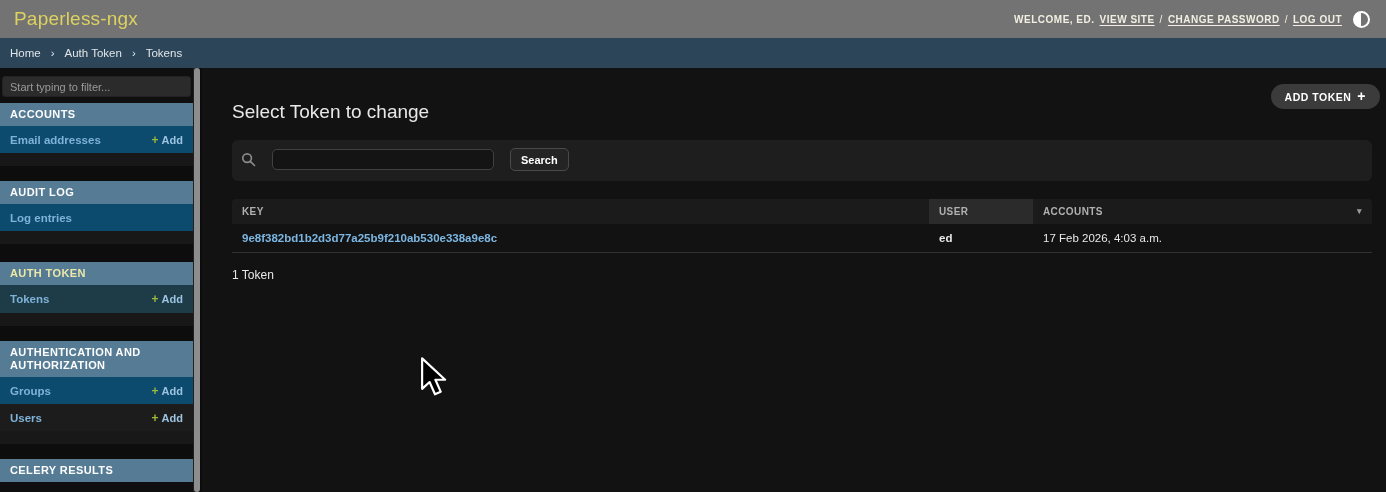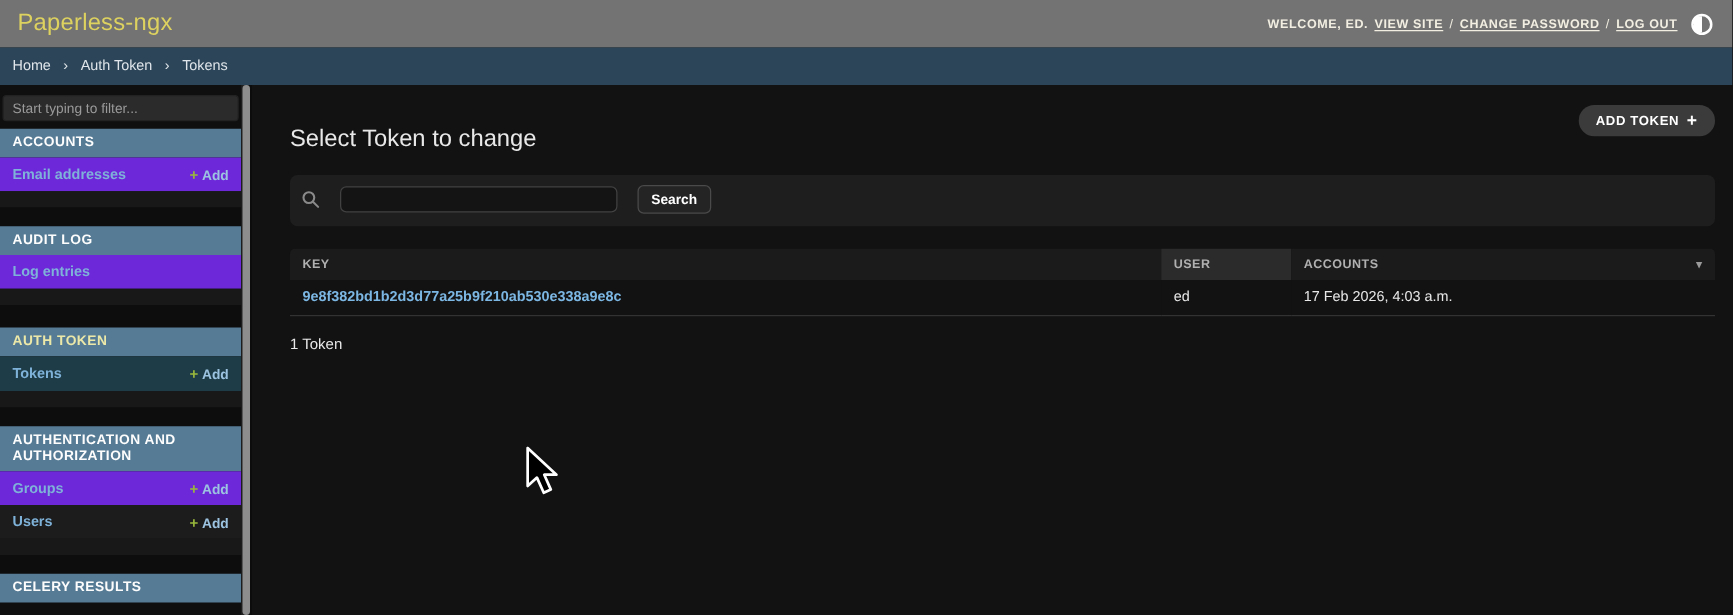--- a/index.html
+++ b/index.html
@@ -23,37 +23,37 @@
   .layout { display:flex; height:424px; }
 
   
   .sidebar { width:193px; background:#0f0f0f; overflow:hidden; }
   .filter-input { display:block; width:189px; margin:8px 2px 6px 2px; height:21px; background:#2b2b2b; border:1px solid #222;
     border-radius:3px; color:#d6d6d6; font-size:11px; padding:0 7px; font-family:"Liberation Sans",sans-serif; }
   .filter-input::placeholder { color:#9a9a9a; }
   .side-section-header { background:#567b95; color:#fdfdfd; font-size:11px; font-weight:bold; letter-spacing:.4px;
     padding:5px 10px; line-height:13px; }
   .side-section-header.active { color:#ece8a8; }
-  .side-item { display:flex; align-items:center; justify-content:space-between; height:27px; padding:0 10px; background:#6d28d9; }
+  .side-item { display:flex; align-items:center; justify-content:space-between; height:27px; padding:0 10px; background:#0c4a6e; }
   .side-item.alt { background:#1c1c1c; }
   .side-item.selected { background:#1e3c47; }
   .side-item-label { color:#7fb2d8; font-size:11.5px; font-weight:bold; text-decoration:none; cursor:pointer; }
   .add-link { font-size:11px; font-weight:bold; color:#9cc3e0; text-decoration:none; cursor:pointer; }
   .add-link .plus { color:#99b83c; margin-right:3px; font-size:12px; }
   .side-strip { height:13px; background:#181818; }
   .side-gap { height:15px; background:#0d0d0d; }
 
   
   .side-scrollbar { width:9px; background:#202020; border-right:3px solid #0c0c0c; position:relative; }
   .side-scrollbar .thumb { position:absolute; left:1px; top:0; width:6px; height:100%; background:#8d8d8d; border-radius:3px; }
 
   
   .main { flex:1; background:#121212; padding:11px 14px 0 30px; position:relative; }
   .page-title { font-size:19px; font-weight:400; color:#e8e8e8; margin:22px 0 0 0; }
-  .add-object-btn { position:absolute; top:16px; right:14px; background:#3b3b3b; color:#fff; border:none; cursor:pointer;
+  .add-object-btn { position:absolute; top:16px; right:6px; background:#3b3b3b; color:#fff; border:none; cursor:pointer;
     border-radius:13px; height:25px; padding:0 14px; font-size:10.5px; font-weight:bold; letter-spacing:.5px;
     display:flex; align-items:center; gap:6px; font-family:"Liberation Sans",sans-serif; }
   .add-object-btn .plus { font-size:14px; font-weight:bold; margin-top:-1px; }
 
   .search-module { margin-top:17px; background:#1e1e1e; border-radius:6px; padding:8px 9px 10px 9px; }
   .search-row { display:flex; align-items:center; gap:16px; }
   .mag-icon { width:15px; height:15px; flex:0 0 auto; }
   .search-input { width:222px; height:21px; background:#141414; border:1px solid #414141; border-radius:5px;
     color:#e0e0e0; font-size:11px; padding:0 7px; font-family:"Liberation Sans",sans-serif; }
   .search-btn { height:23px; background:#242424; border:1px solid #4a4a4a; border-radius:5px; color:#fff;
@@ -62,21 +62,21 @@
 
   .result-table { width:100%; border-collapse:collapse; margin-top:18px; table-layout:fixed; }
   .result-table th { background:#1b1b1b; color:#b0b0b0; font-size:10px; font-weight:bold; letter-spacing:.4px;
     text-align:left; padding:7px 10px; }
   .result-table th.sorted { background:#2b2b2b; }
   .result-table th:first-child { border-radius:4px 0 0 0; }
   .result-table th:last-child { border-radius:0 4px 0 0; }
   .sort-caret { float:right; color:#9a9a9a; font-size:9px; cursor:pointer; }
   .result-table td { padding:8px 10px; font-size:11.5px; border-bottom:1px solid #323232; background:#121212; }
   .token-link { color:#7cb7e3; font-weight:bold; text-decoration:none; cursor:pointer; }
-  .cell-user { color:#e8e8e8; font-weight:normal; }
+  .cell-user { color:#e8e8e8; font-weight:bold; }
   .cell-created { color:#e8e8e8; }
   .paginator { margin-top:15px; font-size:12px; color:#e8e8e8; }
 
   .cursor { position:absolute; left:420px; top:357px; pointer-events:none; z-index:50; }
 </style>
 </head>
 <body>
 
 <div class="top-header">
   <div class="brand">Paperless-ngx</div>

